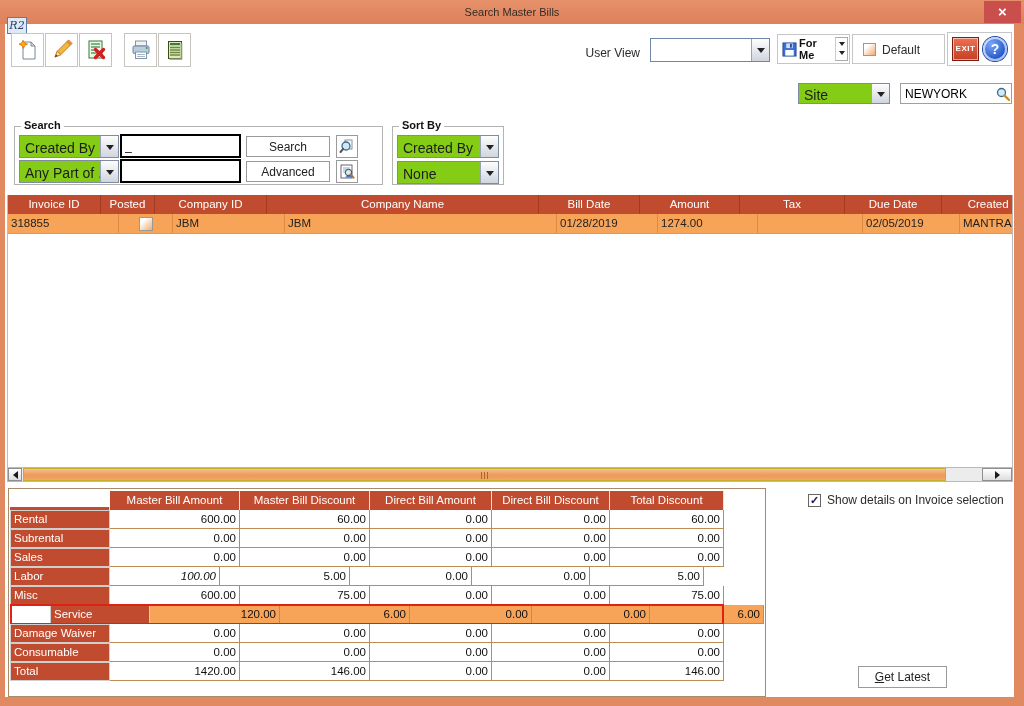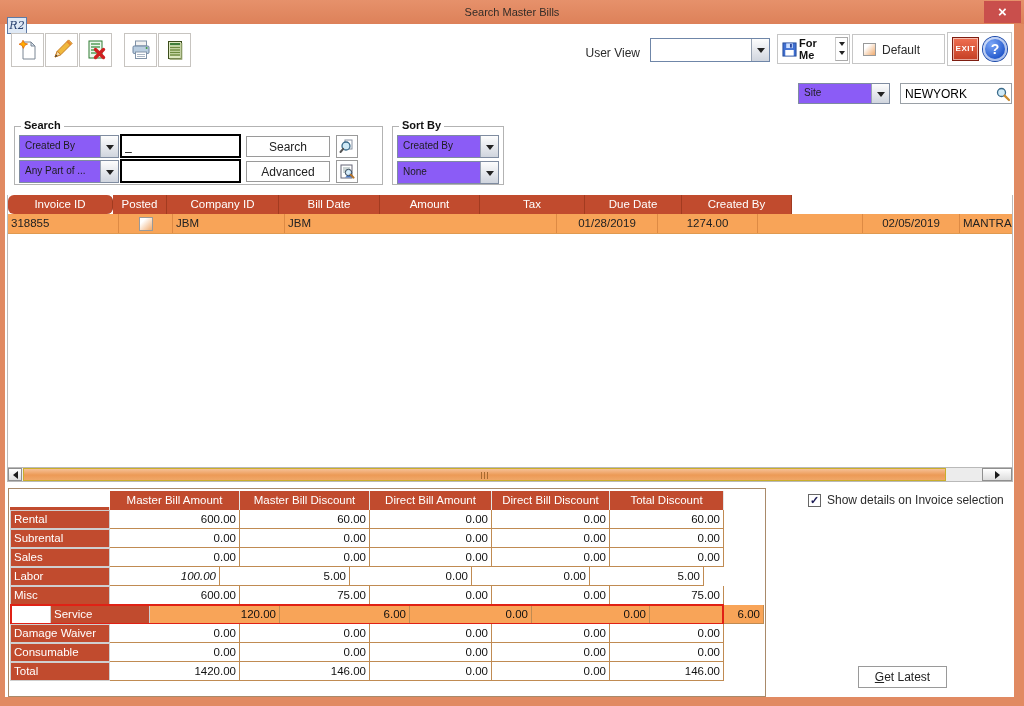--- a/index.html
+++ b/index.html
@@ -11,21 +11,21 @@
   .titlebar{left:0;top:0;width:1024px;height:24px;background:linear-gradient(#e6916b,#dd8159);}
   .frame{background:#e18a62;}
   .applogo{left:7px;top:17px;width:20px;height:17px;background:#dfe9f5;border:1px solid #5e7aa5;
     font-family:"DejaVu Serif",serif;font-style:italic;font-size:11px;line-height:15px;text-align:center;color:#27406e;}
   .wtitle{left:0;top:0;width:1024px;height:24px;text-align:center;line-height:24px;font-size:11px;color:#322c27;}
   .closebtn{left:984px;top:1px;width:37px;height:22px;background:#c94f4c;color:#fff;
     text-align:center;line-height:21px;font-size:15px;font-weight:bold;cursor:default;}
   
   .tbtn{top:33px;width:33px;height:34px;background:#fff;border:1px solid #c7c4c0;display:flex;align-items:center;justify-content:center;}
   
-  .combo{display:flex;border:1px solid #7f8ca0;background:#8b5cf6;font-size:10px;color:#1d1d1d;}
+  .combo{display:flex;border:1px solid #7f8ca0;background:#84cc16;font-size:14px;color:#1d1d1d;}
   .combo .cv{flex:1;padding:4px 0 0 5px;overflow:hidden;white-space:nowrap;}
   .combo .ca{width:17px;border-left:1px solid #98a3b3;background:linear-gradient(#fdfdfd,#d0d5de);position:relative;flex:none;}
   .tri{width:0;height:0;border-left:4px solid transparent;border-right:4px solid transparent;
     border-top:5px solid #222;position:absolute;left:50%;top:50%;transform:translate(-50%,-40%);}
   .trileft{width:0;height:0;border-top:4px solid transparent;border-bottom:4px solid transparent;border-right:5px solid #1a1a1a;}
   .triright{width:0;height:0;border-top:4px solid transparent;border-bottom:4px solid transparent;border-left:5px solid #1a1a1a;}
   .btn{background:#fff;border:1px solid #9a9a9a;font-size:12px;color:#222;text-align:center;}
   .tin{border:2px solid #000;background:#fff;font-size:12px;font-family:"Liberation Sans",sans-serif;padding:0 3px;}
   .cbx{background:linear-gradient(135deg,#ffffff 25%,#f0aa6d);border:1px solid #999;}
   .cbxok{background:#fff;border:1px solid #666;color:#1a1a55;font-size:11px;line-height:11px;text-align:center;font-weight:bold;}
@@ -33,21 +33,21 @@
   .grp{border:1px solid #b3b3b3;}
   .leg{background:#fff;padding:0 3px;font-size:11px;font-weight:bold;color:#111;}
   .lbl{font-size:12px;color:#2b2b2b;white-space:nowrap;}
   
   .gridwrap{left:7px;top:195px;width:1006px;height:272px;background:#fff;border-left:1px solid #bbb;border-right:1px solid #bbb;overflow:hidden;}
   .grow{position:absolute;left:0;display:flex;width:1062px;height:19px;}
   .gh{flex:none;background:#c14b2e;color:#fff;font-size:11.5px;line-height:18px;text-align:center;
     border-right:1px solid #a23b20;overflow:hidden;white-space:nowrap;box-sizing:border-box;}
   .gc{flex:none;background:#f8a458;color:#222;font-size:11.5px;line-height:18px;
     border-right:1px solid #dd8a44;overflow:hidden;white-space:nowrap;box-sizing:border-box;padding:0 3px;}
-  .num{text-align:center;}
+  .num{text-align:left;}
   
   .sbar{left:7px;top:467px;width:1006px;height:15px;background:#ececec;border:1px solid #b9b9b9;}
   .sbtn{position:absolute;top:0px;width:14px;height:13px;background:linear-gradient(#fff,#ddd);border:1px solid #8f8f8f;
     display:flex;align-items:center;justify-content:center;box-sizing:border-box;}
   .sthumb{position:absolute;left:15px;top:0px;width:923px;height:13px;box-sizing:border-box;
     background:linear-gradient(180deg,#f6c096,#ec9a56 55%,#f0a768);border:1px solid #c9ae2a;}
   .sgrip{position:absolute;left:50%;top:3px;transform:translateX(-50%);width:8px;height:7px;
     background:repeating-linear-gradient(90deg,#a86a30 0 1px,rgba(0,0,0,0) 1px 3px);}
   
   .dpanel{left:8px;top:488px;width:758px;height:209px;background:#fff;border:1px solid #a98a6a;}
@@ -219,23 +219,24 @@
   </div>
   <div class="abs combo" style="left:397px;top:161px;width:102px;height:23px;">
     <div class="cv">None</div>
     <div class="ca">
         <i class="tri"></i>
       </div>
   </div>
 
   <div class="abs gridwrap">
     <div class="grow" style="top:0;">
-      <div class="gh" style="width:105px;border-radius:6px;">Invoice ID</div>
+      <div class="gh" style="width:93px;">Invoice ID</div>
       <div class="gh" style="width:54px;">Posted</div>
       <div class="gh" style="width:112px;">Company ID</div>
+      <div class="gh" style="width:272px;">Company Name</div>
       <div class="gh" style="width:101px;">Bill Date</div>
       <div class="gh" style="width:100px;">Amount</div>
       <div class="gh" style="width:105px;">Tax</div>
       <div class="gh" style="width:97px;">Due Date</div>
       <div class="gh" style="width:110px;">Created By</div>
     </div>
     <div class="grow" style="top:19px;border-bottom:1px solid #e09a50;">
       <div class="gc" style="width:111px;">318855</div>
       <div class="gc" style="width:54px;text-align:center;"><span class="cbx" style="display:inline-block;width:12px;height:12px;margin-top:3px;"></span></div>
       <div class="gc" style="width:112px;">JBM</div>

